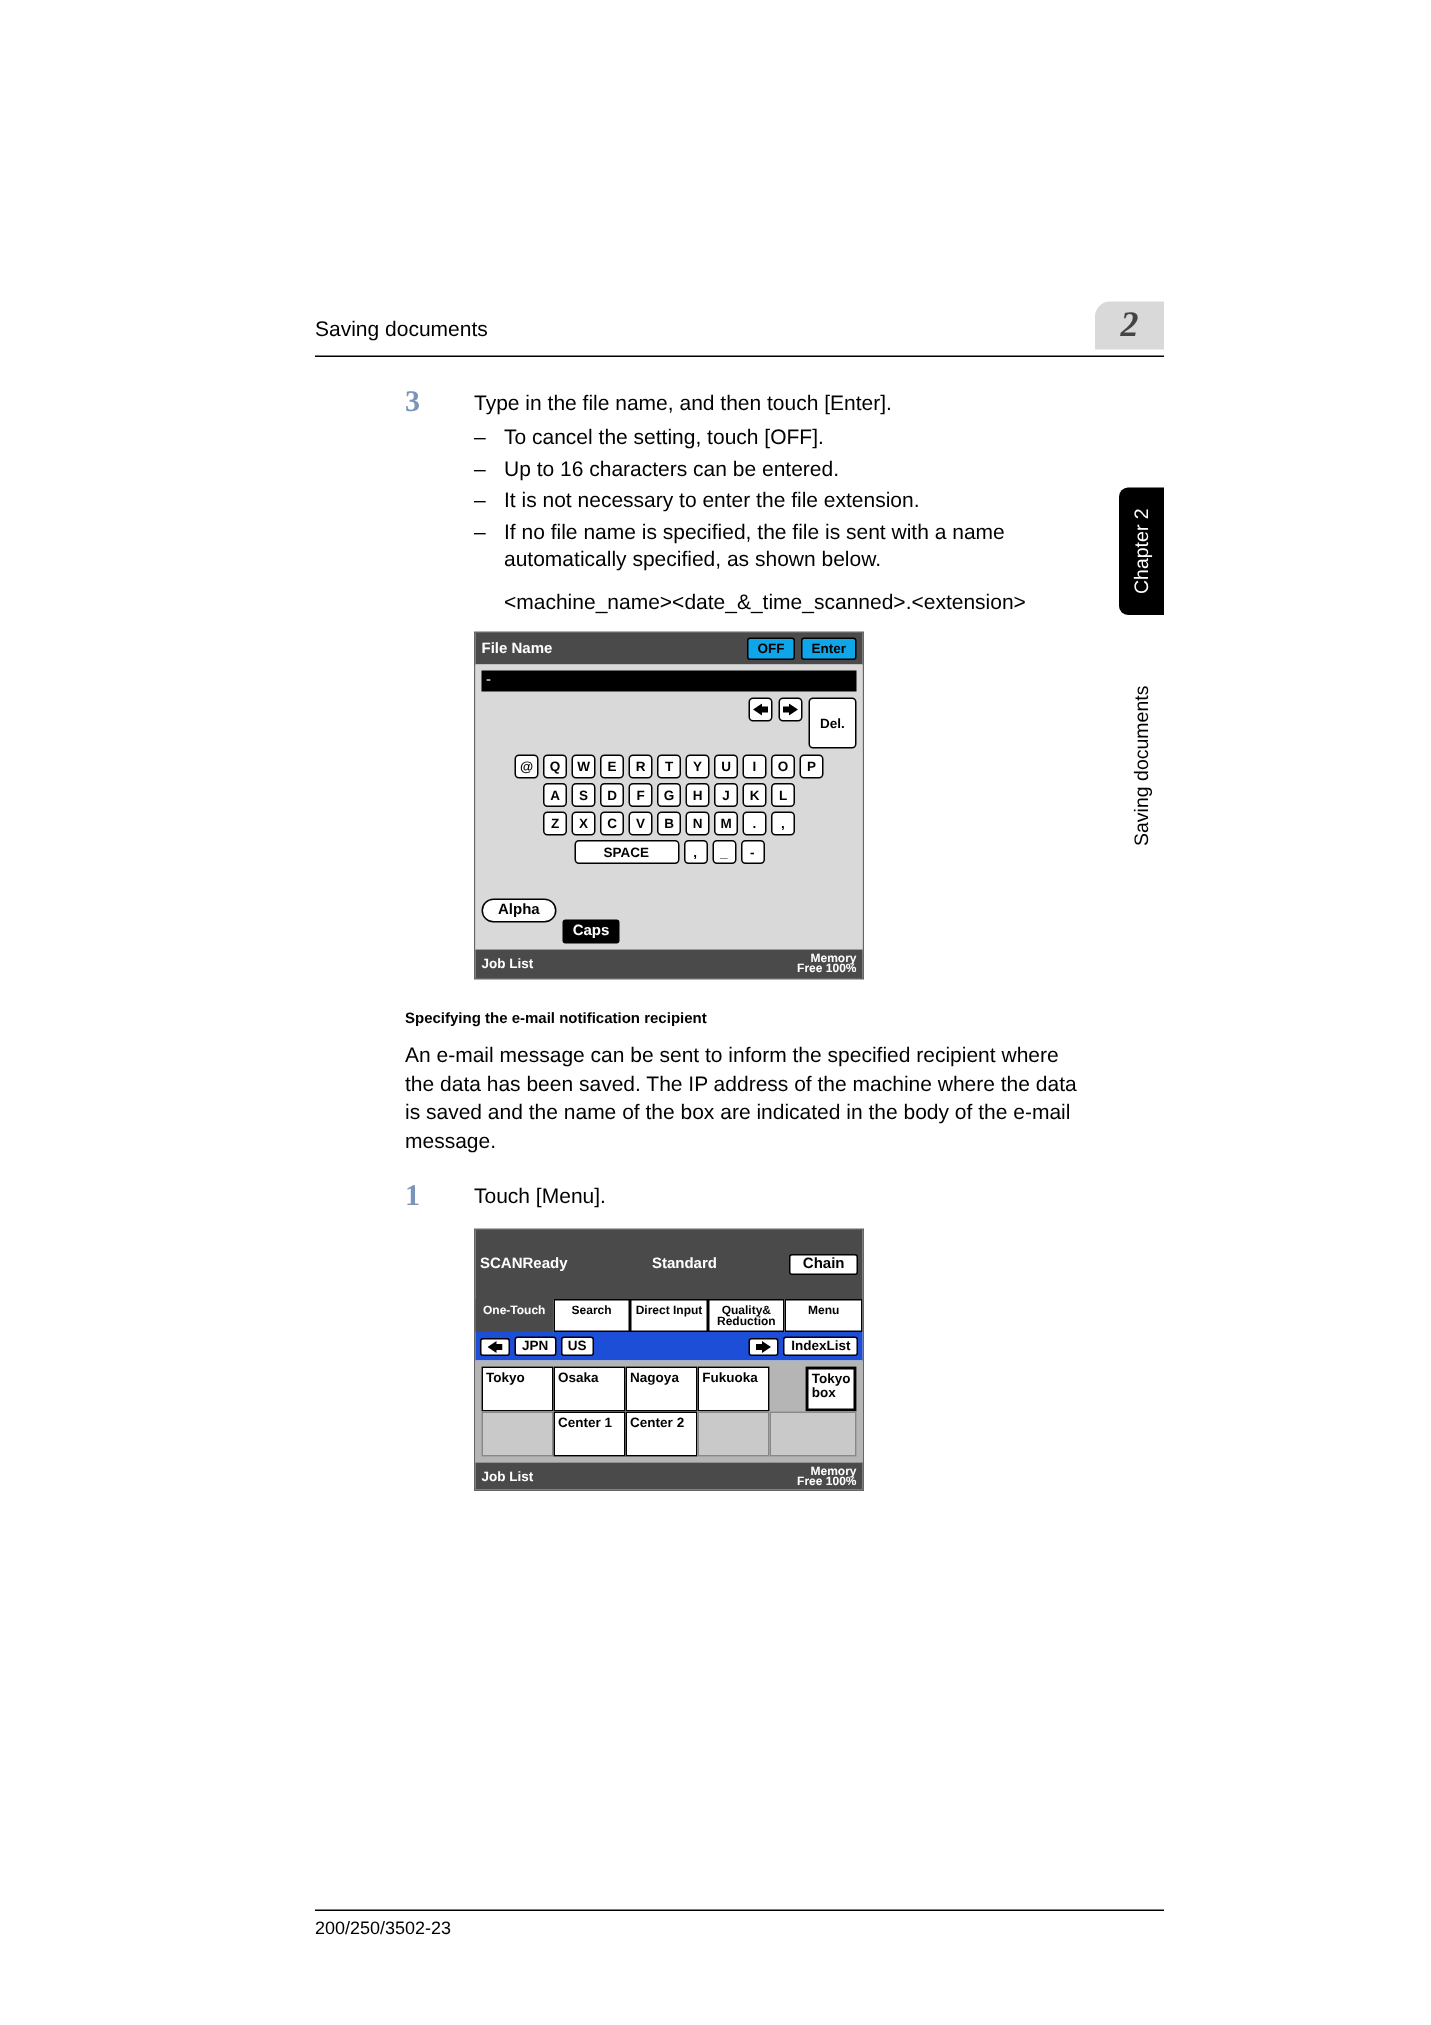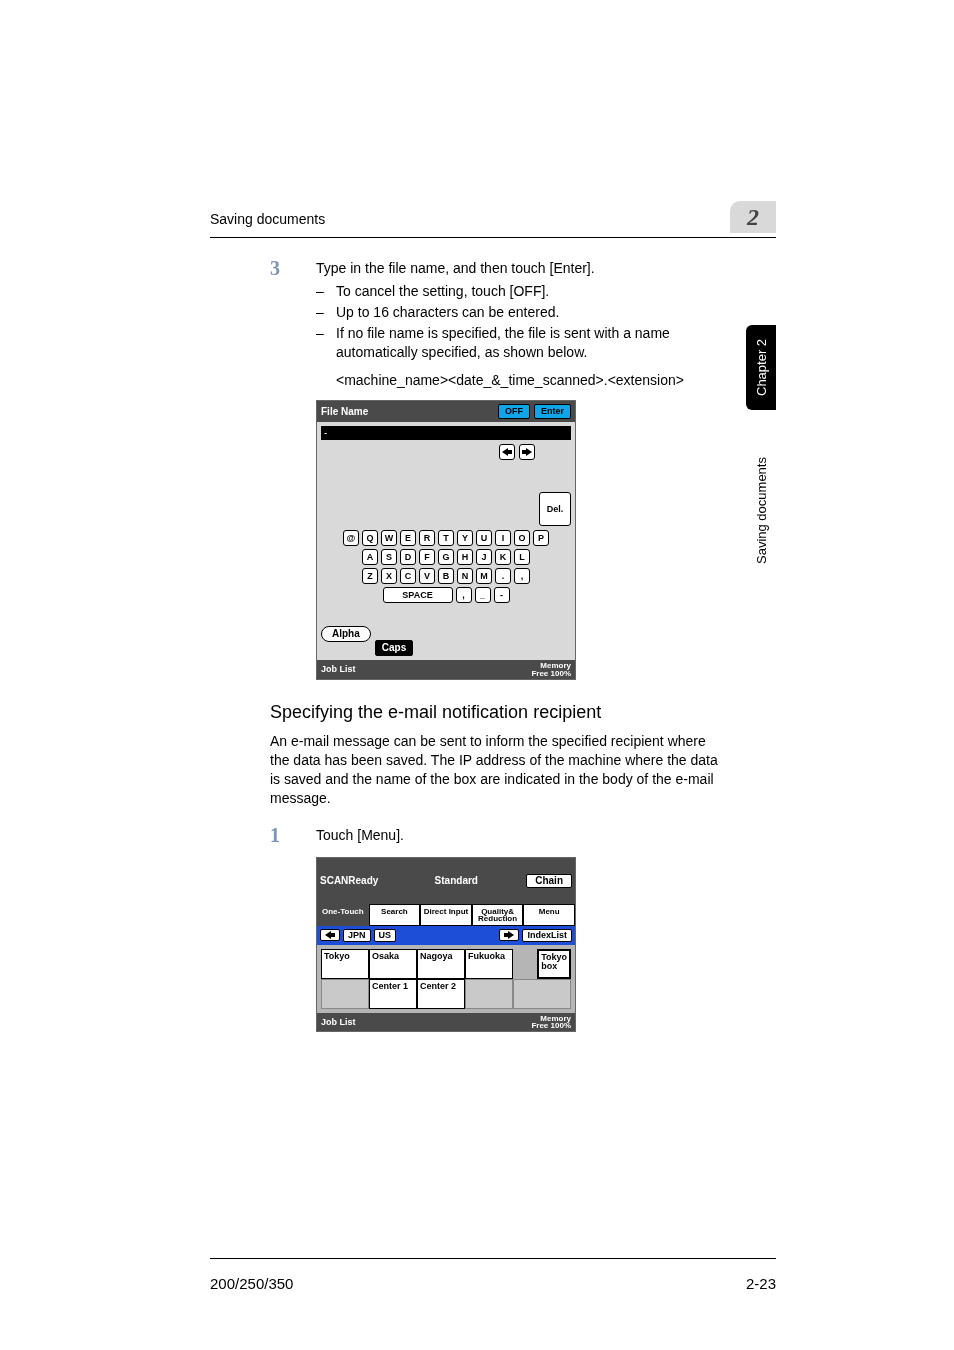--- a/index.html
+++ b/index.html
@@ -127,40 +127,40 @@
     background: #000; color: #fff; padding: 2px 3px;
     display: flex; align-items: center; gap: 4px; margin-bottom: 4px;
   }
   .arrow-row { display: flex; gap: 4px; justify-content: flex-end; margin-bottom: 4px; }
   .kbtn {
     background: #fff; border: 1px solid #000; border-radius: 3px;
     min-width: 16px; height: 16px; display: inline-flex;
     align-items: center; justify-content: center;
     font-size: 9px; font-weight: bold; padding: 0 2px;
   }
-  .kbtn.wide { min-width: 32px; padding: 16px 6px; margin-top: 48px; }
+  .kbtn.wide { min-width: 32px; padding: 16px 6px; }
   .kb-row { display: flex; gap: 3px; justify-content: center; margin-bottom: 3px; }
   .bottom-row { display: flex; gap: 4px; align-items: center; margin-top: 8px; }
   .bottom-row .alpha {
     background: #fff; border: 1px solid #000; border-radius: 8px;
     padding: 2px 10px; font-size: 10px; font-weight: bold;
   }
   .bottom-row .caps {
     background: #000; color: #fff; border: 1px solid #000; border-radius: 2px;
     padding: 2px 6px; font-size: 10px; font-weight: bold; margin-top: 29px;
   }
   .panel-footer {
     background: #4a4a4a; color: #fff; display: flex;
     justify-content: space-between; align-items: center;
     padding: 2px 4px; font-size: 9px; font-weight: bold;
   }
   .panel-footer .mem { font-size: 8px; text-align: right; }
   .panel-footer .mem .lbl { display: block; line-height: 0.9; }
 
-  .section-heading { font-weight: normal; margin: 16px 0 8px 0; font-size: 18px; }
+  .section-heading { font-weight: bold; margin: 16px 0 8px 0; font-size: 10px; }
   .para { margin-bottom: 14px; }
 
   
   .p2-titlebar {
     background: #4a4a4a; color: #fff; display: flex;
     align-items: center; padding: 16px 3px; gap: 4px; font-size: 10px;
   }
   .p2-titlebar .ready { font-weight: bold; flex: 0 0 auto; padding-right: 8px; }
   .p2-titlebar .std { flex: 1; text-align: center; font-weight: bold; }
   .p2-titlebar .chain {
@@ -195,24 +195,24 @@
   .boxcell.sel { border-width: 2px; margin-left: 24px; }
   .boxcell.empty { background: #c9c9c9; border: 1px solid #888; }
 
   
   .pg-footer {
     position: absolute;
     bottom: 58px;
     left: 210px;
     right: 140px;
     border-top: 1px solid #000;
-    padding-top: 16px;
-    display: flex;
-    justify-content: space-between;
-    font-size: 15px;
+    padding-top: 4px;
+    display: flex;
+    justify-content: flex-start;
+    font-size: 12px;
   }
 </style>
 </head>
 <body>
 
 <div class="page">
 
   <div class="hdr">
     <span class="hdr-title">Saving documents</span>
     <span class="hdr-num-box">2</span>
@@ -223,20 +223,21 @@
 
   <div class="body">
 
     <div class="step-row">
       <div class="step-num">3</div>
       <div class="step-text">
         <div>Type in the file name, and then touch [Enter].</div>
         <ul class="dash-list">
           <li>To cancel the setting, touch [OFF].</li>
           <li>Up to 16 characters can be entered.</li>
+          <li>It is not necessary to enter the file extension.</li>
           <li>If no file name is specified, the file is sent with a name automatically specified, as shown below.</li>
         </ul>
         <div class="sub-line">&lt;machine_name&gt;&lt;date_&amp;_time_scanned&gt;.&lt;extension&gt;</div>
       </div>
     </div>
 
     <div class="panel">
       <div class="panel-titlebar">
         <span class="ttl">File Name</span>
         <span class="btn">OFF</span>

